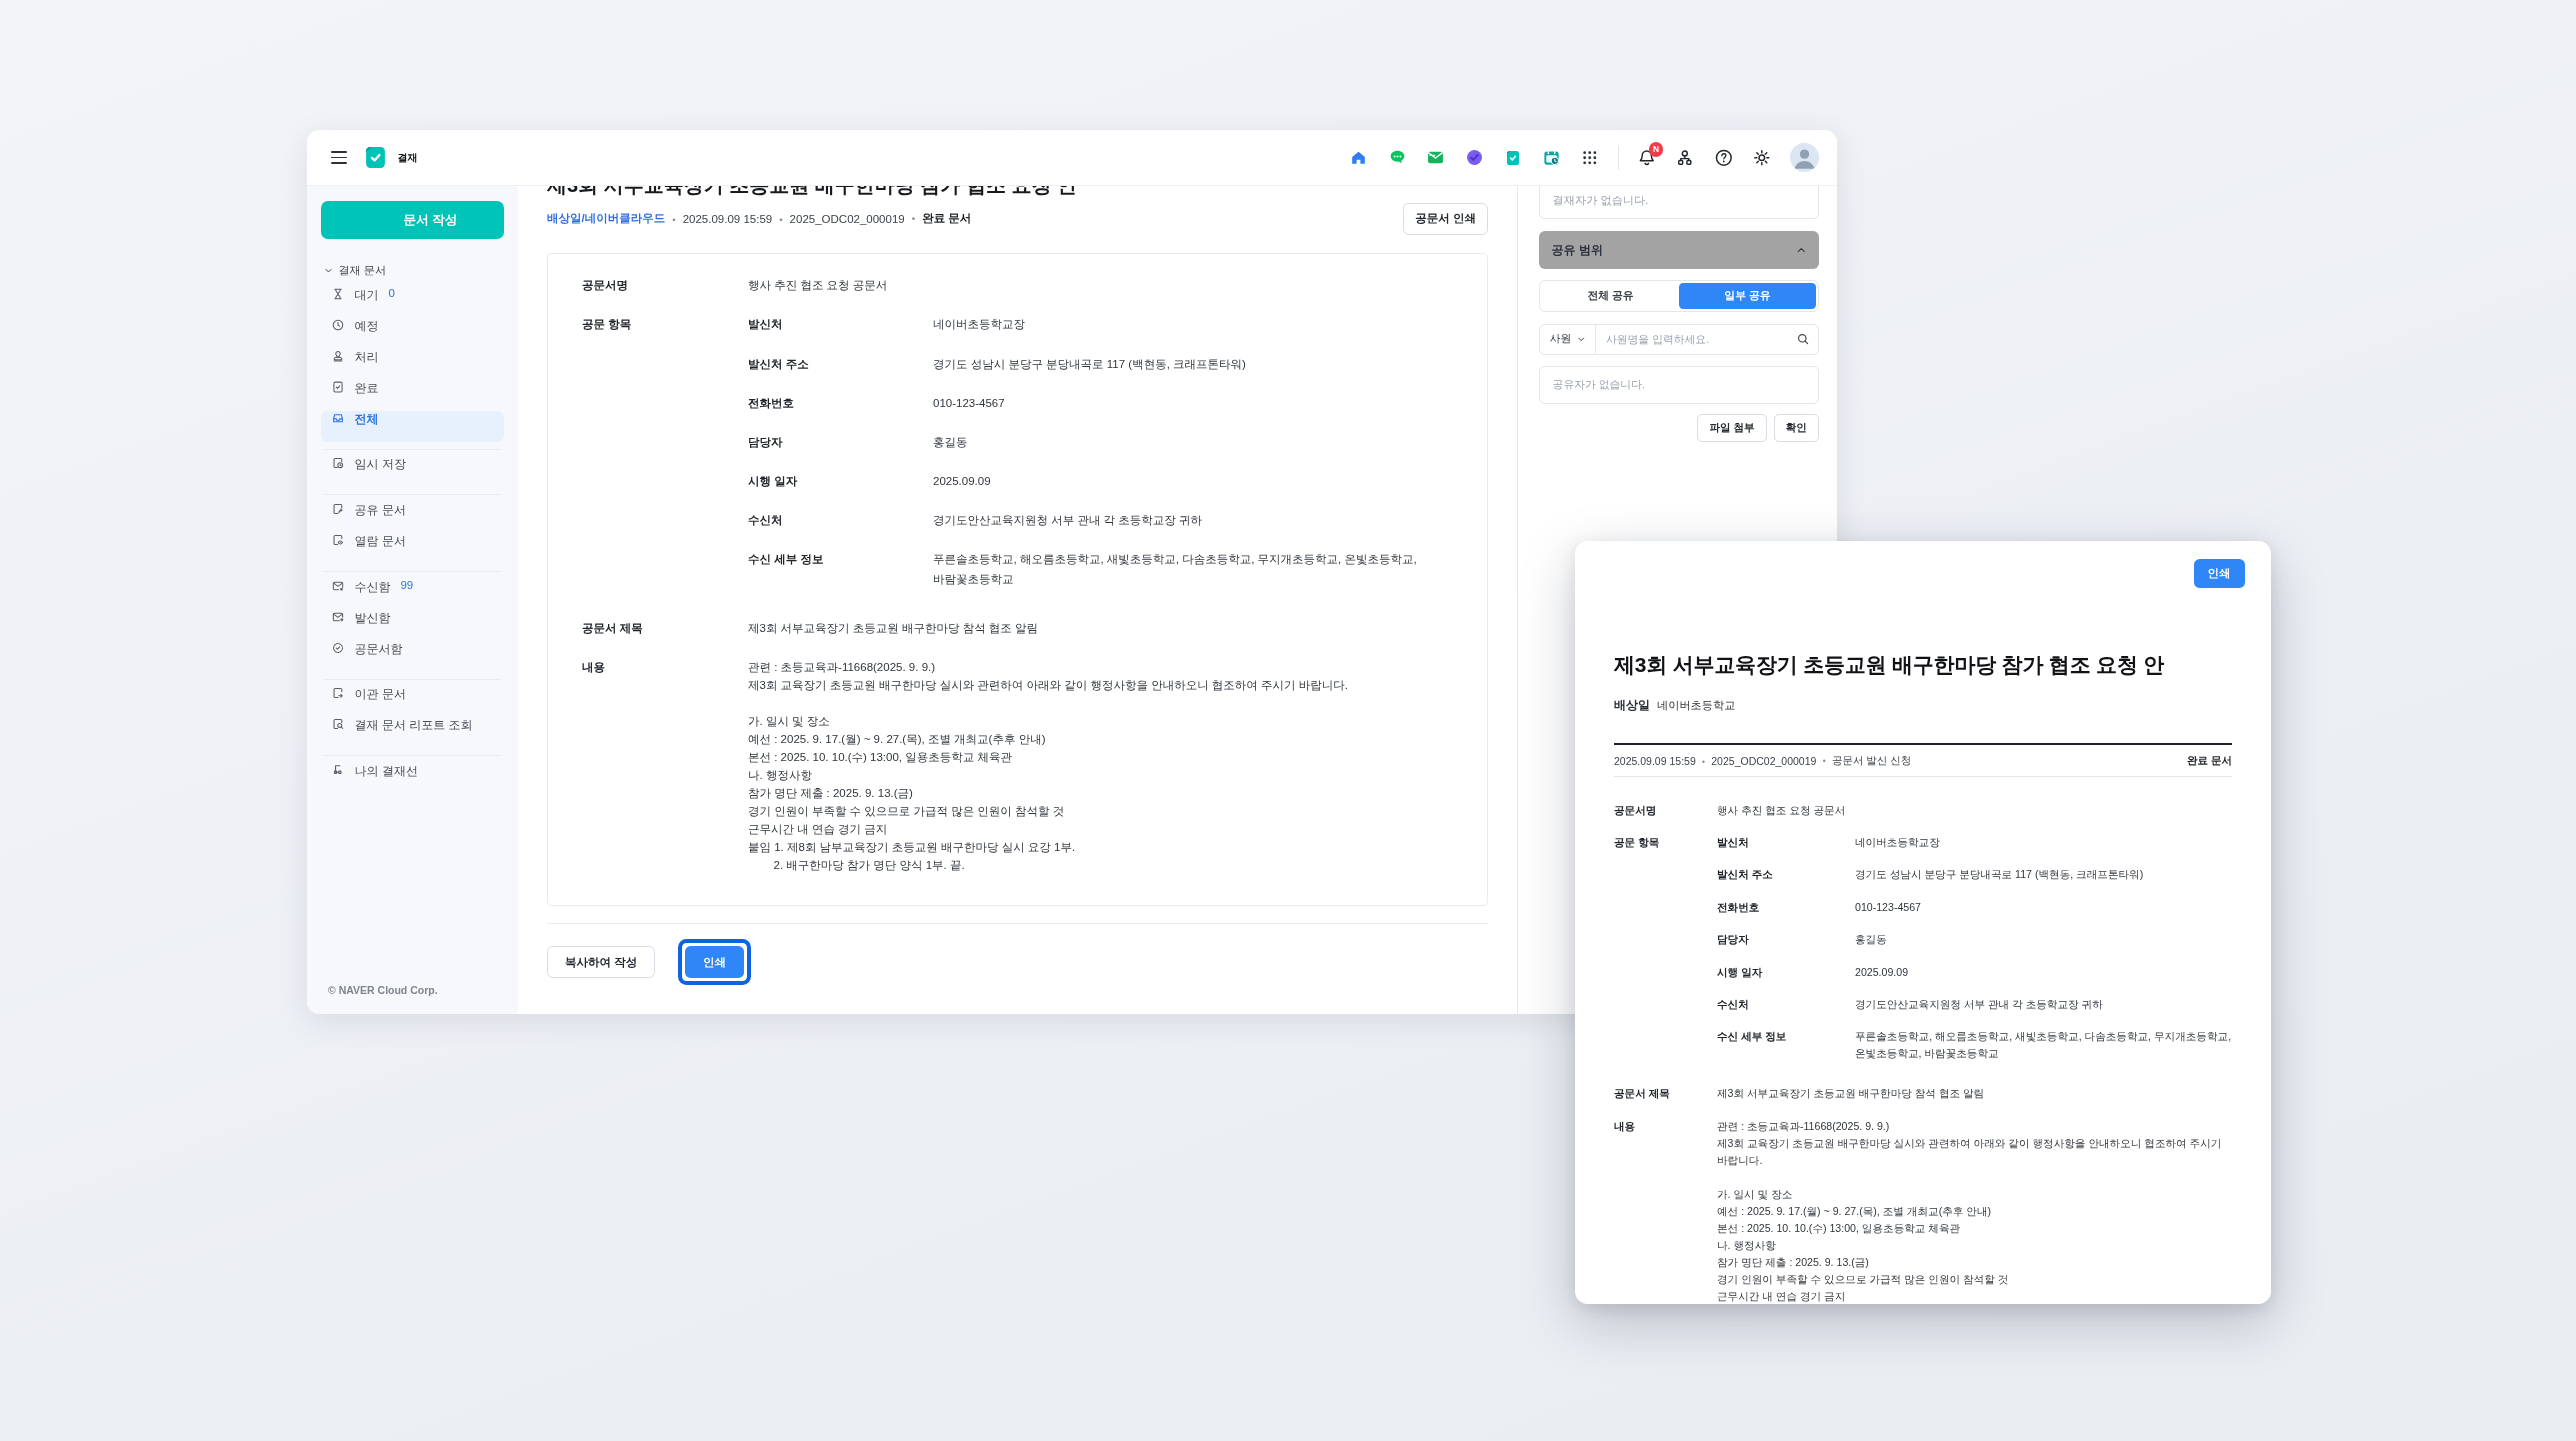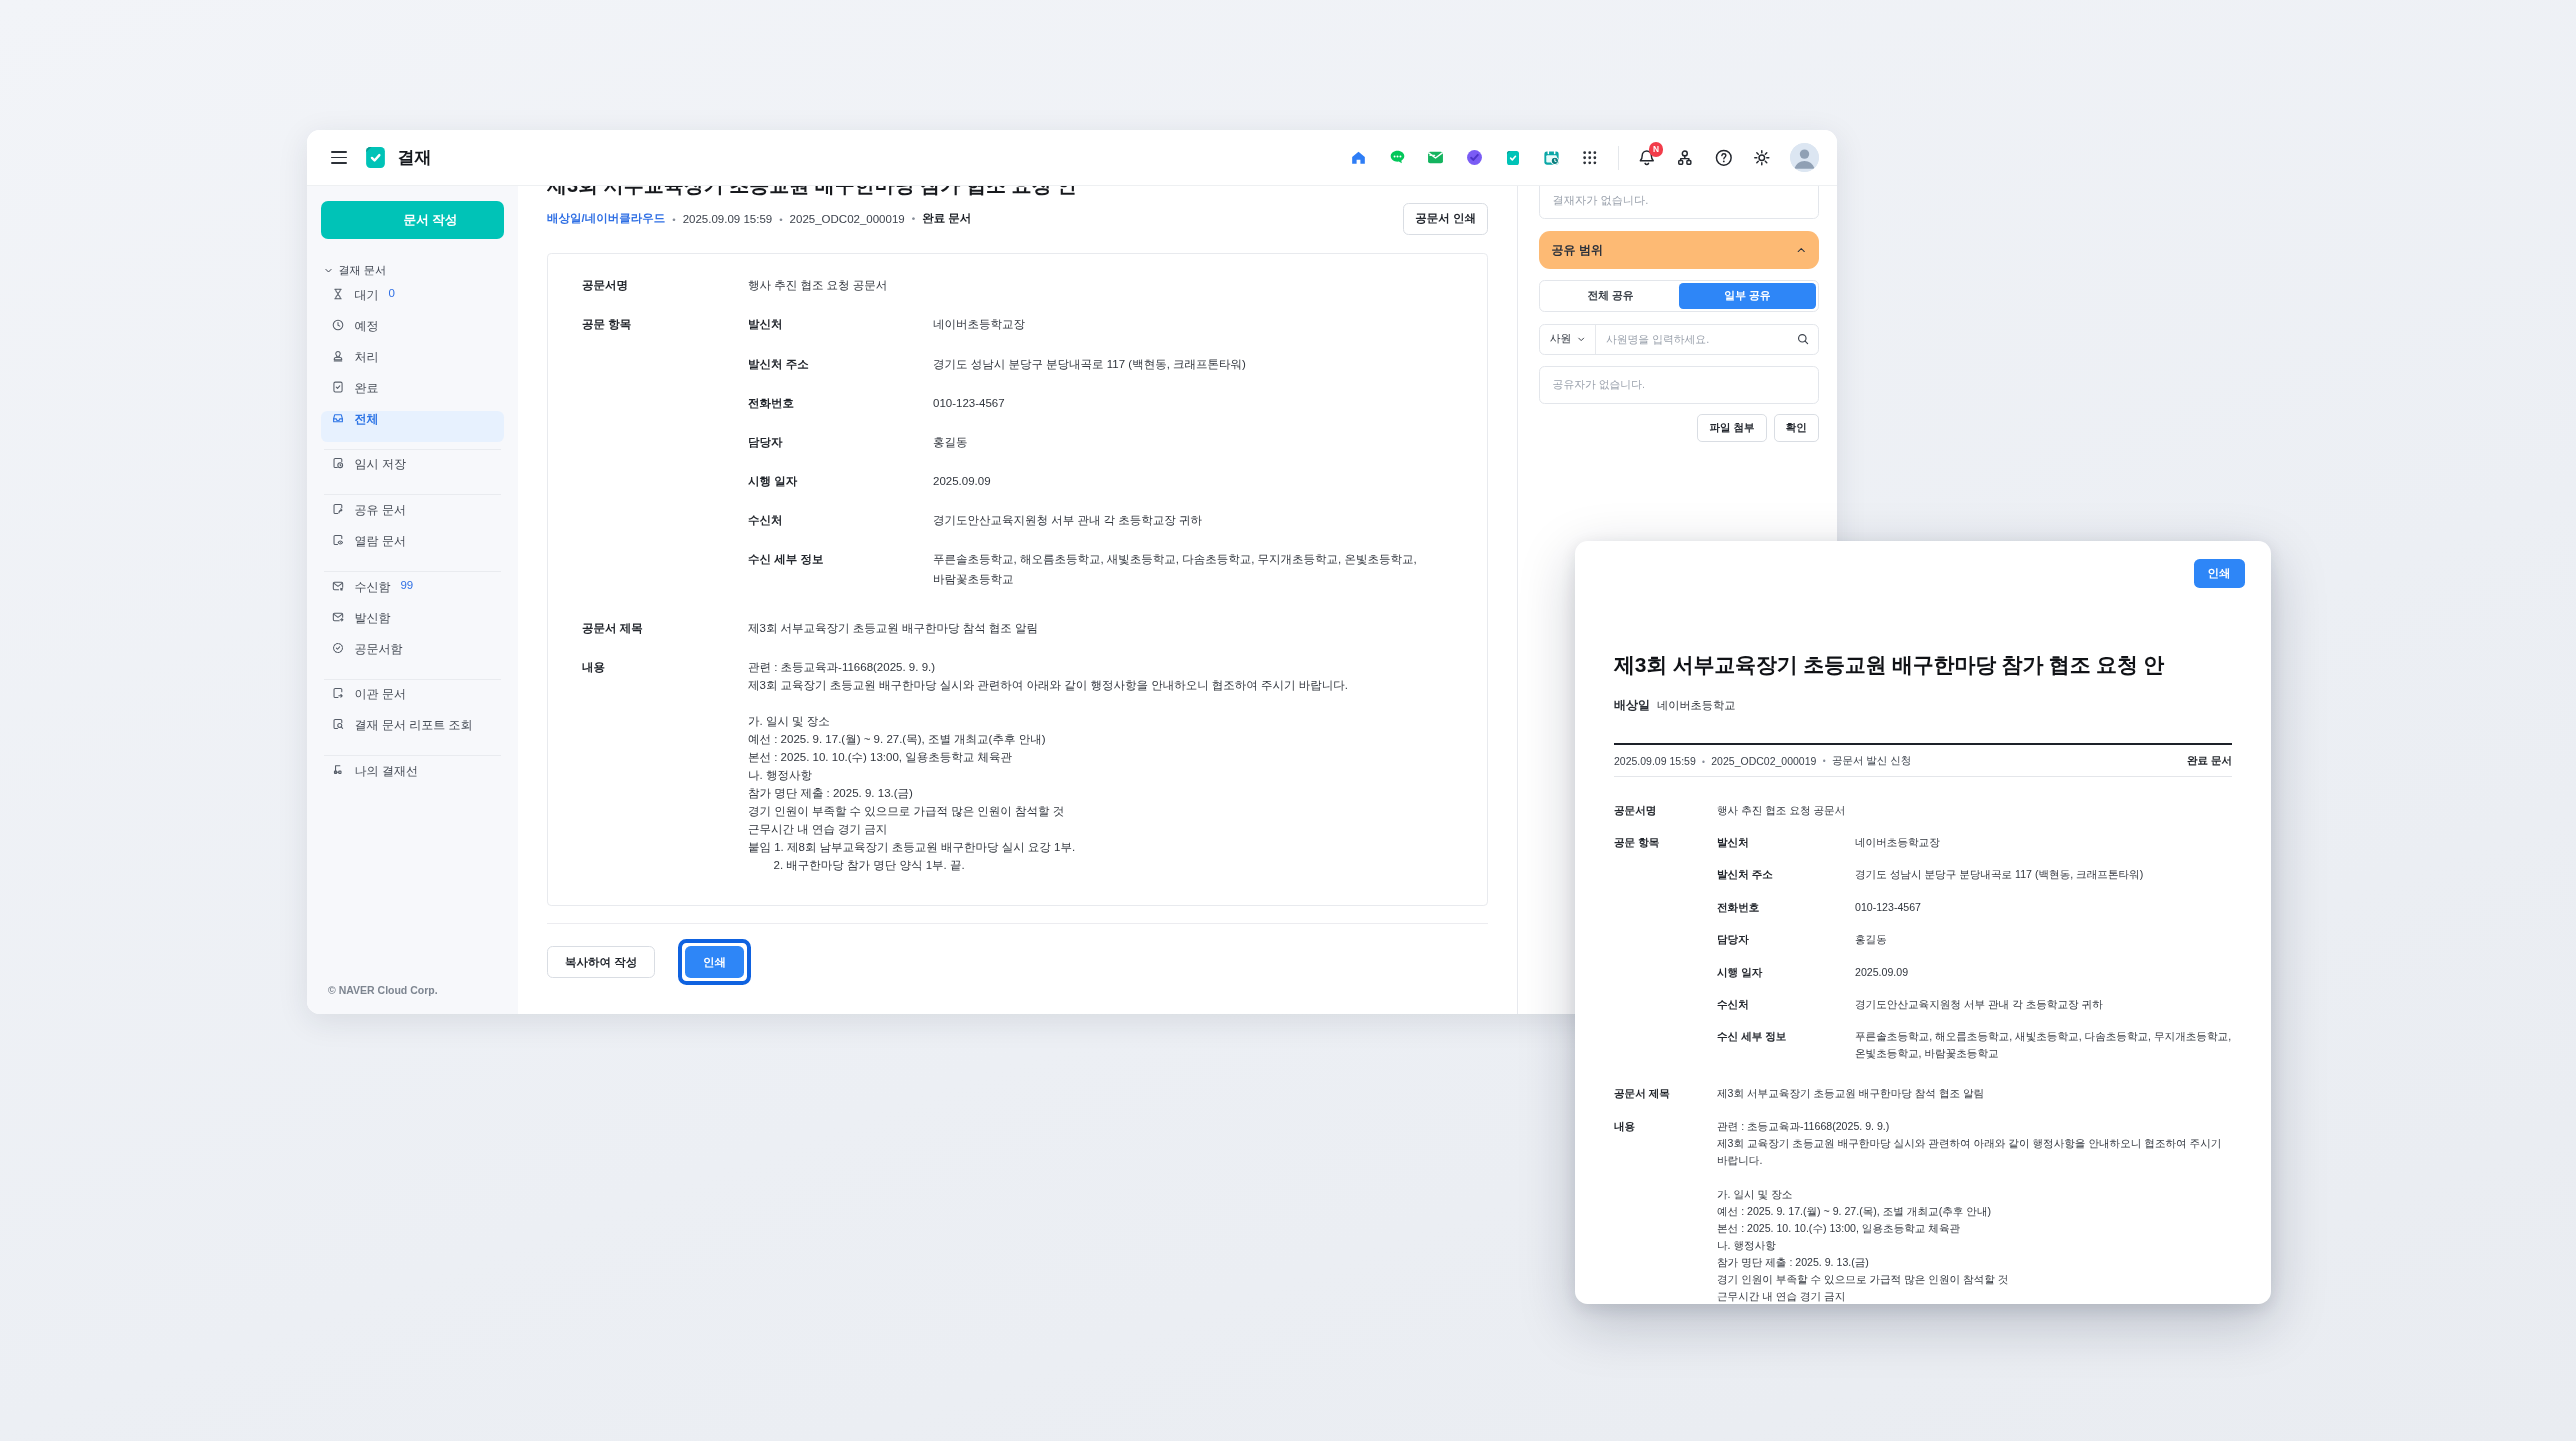--- a/index.html
+++ b/index.html
@@ -26,21 +26,21 @@
     background:#fff;border-radius:12.6px;overflow:hidden;
     box-shadow:0 7px 31px rgba(25,35,60,.10);
   }
   .topbar{
     position:relative;z-index:6;height:56px;background:#fff;
     display:flex;align-items:center;padding:0 18px;border-bottom:0.7px solid #eef0f2;
   }
   .hamburger{width:28px;height:28px;border:none;background:none;cursor:pointer;display:flex;flex-direction:column;justify-content:center;gap:3.5px;align-items:center;}
   .hamburger span{display:block;width:15.4px;height:1.8px;background:#2c3138;border-radius:1.4px;}
   .app-logo{width:25px;height:25px;margin-left:9.8px;flex:0 0 auto;}
-  .app-title{margin-left:9.8px;font-size:17px;font-weight:700;color:#15181d;}
+  .app-title{margin-left:9.8px;font-size:10px;font-weight:700;color:#15181d;}
   .topbar-right{margin-left:auto;display:flex;align-items:center;gap:17.5px;}
   .tb-icon{width:21px;height:21px;display:flex;align-items:center;justify-content:center;cursor:pointer;position:relative;background:none;border:none;}
   .tb-divider{width:0.7px;height:24px;background:#e4e7eb;}
   .bell-badge{
     position:absolute;top:-4.9px;right:-6.3px;min-width:14.7px;height:14.7px;border-radius:50%;
     background:var(--badge-red);color:#fff;font-size:8.4px;font-weight:700;
     display:flex;align-items:center;justify-content:center;
   }
   .avatar{width:29px;height:29px;border-radius:50%;overflow:hidden;background:#dfe7f0;border:none;cursor:pointer;padding:0;}
 
@@ -104,21 +104,21 @@
   }
 
   
   .right-panel{
     position:absolute;right:0;top:0;bottom:0;width:320px;
     border-left:0.7px solid #e7e9ee;background:#fff;padding:0 18px 0 21px;overflow:hidden;
   }
   .pbox{border:0.7px solid #e3e6eb;border-radius:5.6px;}
   .approver-box{margin-top:-11.2px;padding:17px 12.6px 9.8px;font-size:11.2px;color:#9aa1ac;}
   .share-header{
-    margin-top:12.6px;background:#fdba74;border-radius:11px;height:38px;
+    margin-top:12.6px;background:#a3a3a3;border-radius:6px;height:38px;
     display:flex;align-items:center;padding:0 12.6px;font-size:12px;font-weight:700;color:#2b313b;cursor:pointer;
   }
   .share-header .chev{margin-left:auto;display:flex;}
   .share-toggle{margin-top:11.2px;height:32px;display:flex;padding:2.1px;cursor:pointer;text-align:center;}
   .seg{flex:1;display:flex;align-items:center;justify-content:center;font-size:10.8px;font-weight:700;color:#3a4048;border-radius:4.2px;}
   .seg.active{background:var(--accent-blue);color:#fff;}
   .search-row{margin-top:11.2px;height:31px;display:flex;align-items:center;}
   .emp-select{display:flex;align-items:center;gap:5.6px;padding:0 9.8px;height:100%;border-right:0.7px solid #e6e8ec;font-size:10.8px;color:#2b313b;cursor:pointer;}
   .search-input{flex:1;border:none;outline:none;font-family:inherit;font-size:10.8px;color:#2b313b;padding:0 9.8px;min-width:0;background:transparent;}
   .search-input::placeholder{color:#9aa1ac;}

